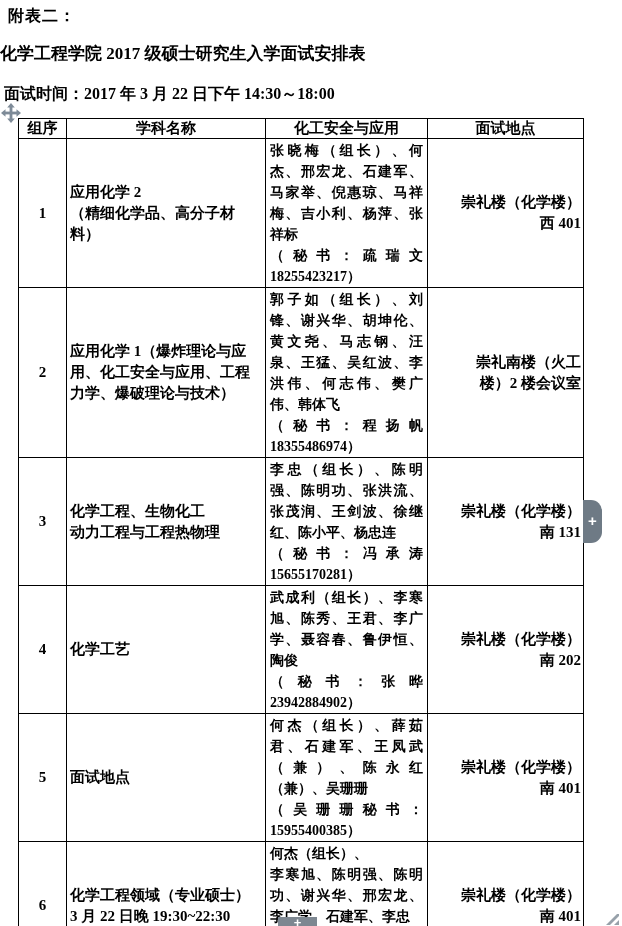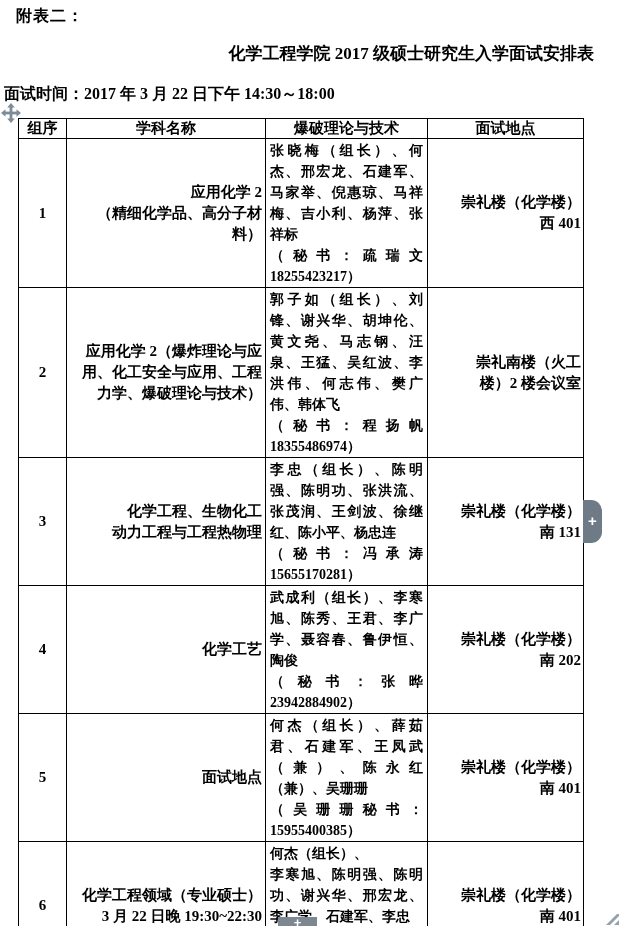--- a/index.html
+++ b/index.html
@@ -1,31 +1,31 @@
 <!DOCTYPE html>
 <html><head>
 <meta charset="utf-8">
 <style>
   html,body{margin:0;padding:0;}
   body{
     width:622px;height:926px;background:#ffffff;position:relative;overflow:hidden;
     font-family:"Liberation Serif","DejaVu Serif",serif;color:#000;
   }
-  .appendix{position:absolute;left:16px;top:6px;font-size:16px;font-weight:bold;letter-spacing:1px;}
-  .doc-title{position:absolute;left:0;right:28px;top:42px;text-align:right;font-size:17px;font-weight:bold;}
+  .appendix{position:absolute;left:8px;top:6px;font-size:16px;font-weight:bold;letter-spacing:1px;}
+  .doc-title{position:absolute;left:0;right:28px;top:42px;text-align:left;font-size:17px;font-weight:bold;}
   .time-line{position:absolute;left:4px;top:84px;font-size:16px;font-weight:bold;}
 
   table.sched{
     position:absolute;left:18px;top:118px;width:565px;
     border-collapse:collapse;table-layout:fixed;
   }
   .sched th,.sched td{border:1.6px solid #000;overflow:hidden;font-weight:bold;}
   .sched th{font-size:15px;font-weight:bold;height:19px;padding:0 2px;text-align:center;margin-left:24px;}
   td.seq{text-align:center;font-size:15px;vertical-align:middle;}
-  td.subject{text-align:right;font-size:15px;line-height:21px;white-space:pre-line;vertical-align:middle;padding:0 3px;}
+  td.subject{text-align:left;font-size:15px;line-height:21px;white-space:pre-line;vertical-align:middle;padding:0 3px;}
   td.members{text-align:justify;font-size:14px;line-height:21px;white-space:pre-wrap;vertical-align:top;padding:1px 4px 0 4px;word-break:normal;}
   td.location{text-align:right;font-size:15px;line-height:21px;white-space:pre-line;vertical-align:middle;padding:0 2px;}
   tbody tr:nth-child(1)>td{height:124px;}
   tbody tr:nth-child(2)>td{height:166px;}
   tbody tr:nth-child(3)>td{height:122px;}
   tbody tr:nth-child(4)>td{height:124px;}
   tbody tr:nth-child(5)>td{height:103px;}
   tbody tr:nth-child(6)>td{height:116px;}
 
   .move-handle{position:absolute;left:1px;top:103px;width:20px;height:20px;cursor:move;}
@@ -66,38 +66,38 @@
   <colgroup>
     <col style="width:48px">
       <col style="width:199px">
       <col style="width:162px">
       <col style="width:156px">
   </colgroup>
   <thead>
       <tr id="head-row">
         <th>组序</th>
         <th>学科名称</th>
-        <th>爆破理论与技术</th>
+        <th>化工安全与应用</th>
         <th>面试地点</th>
       </tr>
     </thead>
   <tbody id="body-rows">
       <tr>
         <td class="seq">1</td>
         <td class="subject">应用化学 2
 （精细化学品、高分子材
 料）</td>
         <td class="members">张晓梅（组长）、何杰、邢宏龙、石建军、马家举、倪惠琼、马祥梅、吉小利、杨萍、张祥标
 （秘书：疏瑞文 18255423217）</td>
         <td class="location">崇礼楼（化学楼）
 西 401</td>
       </tr>
       <tr>
         <td class="seq">2</td>
-        <td class="subject">应用化学 2（爆炸理论与应
+        <td class="subject">应用化学 1（爆炸理论与应
 用、化工安全与应用、工程
 力学、爆破理论与技术）</td>
         <td class="members">郭子如（组长）、刘锋、谢兴华、胡坤伦、黄文尧、马志钢、汪泉、王猛、吴红波、李洪伟、何志伟、樊广伟、韩体飞
 （秘书：程扬帆 18355486974）</td>
         <td class="location">崇礼南楼（火工
 楼）2 楼会议室</td>
       </tr>
       <tr>
         <td class="seq">3</td>
         <td class="subject">化学工程、生物化工

